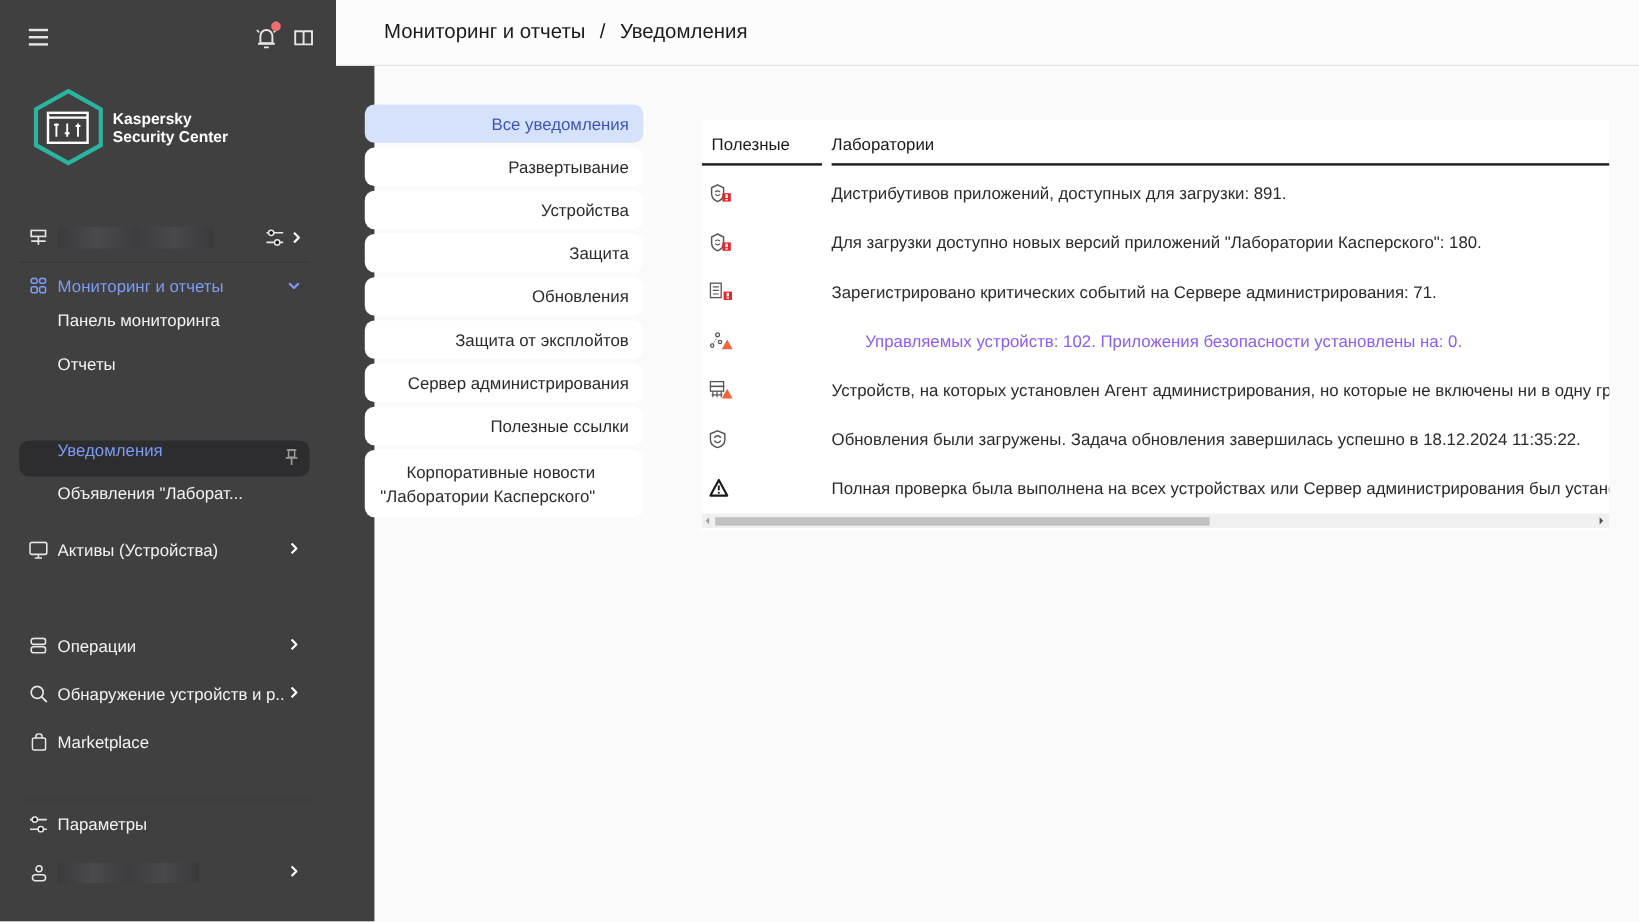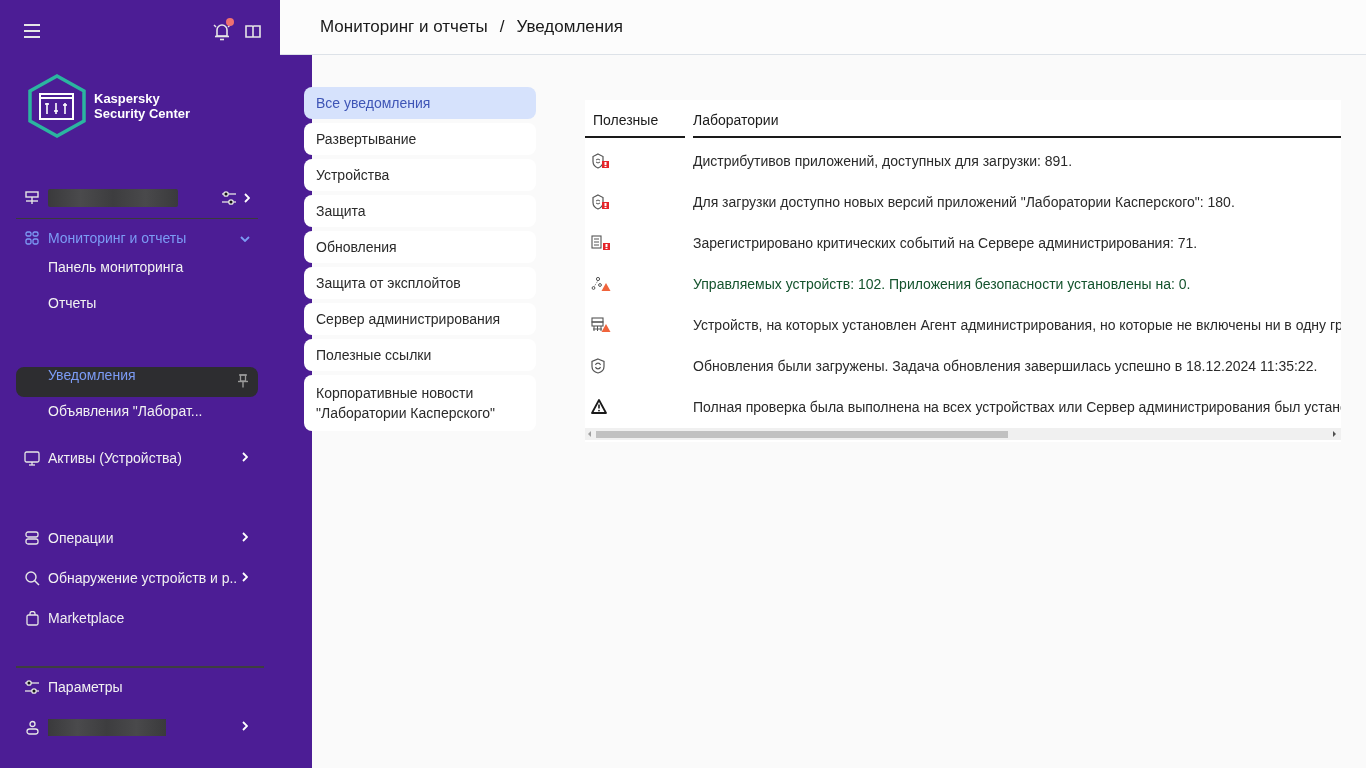--- a/index.html
+++ b/index.html
@@ -1,20 +1,20 @@
 <!DOCTYPE html>
 <html><head>
 <meta charset="utf-8">
 <style>
   * { box-sizing: border-box; margin: 0; padding: 0; }
   html, body { width: 1366px; height: 768px; overflow: hidden; }
   body { font-family: "Liberation Sans", sans-serif; background: #fafafa; position: relative; }
 
   
-  .sidebar { position: absolute; left: 0; top: 0; width: 312px; height: 768px; background: #4c1d95; color: #f2f2f2; padding-left: 28px; }
+  .sidebar { position: absolute; left: 0; top: 0; width: 312px; height: 768px; background: #404040; color: #f2f2f2; padding-left: 28px; }
   .top-icons { position: absolute; top: 20px; left: 0; width: 280px; height: 24px; }
   .menu-btn { position: absolute; left: 24px; top: 4px; width: 16px; height: 14px; cursor: pointer; }
   .menu-btn span { display: block; height: 2px; background: #e6e6e6; margin-bottom: 4px; }
   .bell-btn { position: absolute; left: 212px; top: 0; width: 20px; height: 22px; cursor: pointer; }
   .bell-dot { position: absolute; left: 226px; top: -2px; width: 8px; height: 8px; border-radius: 50%; background: #f07070; }
   .book-btn { position: absolute; left: 244px; top: 2px; width: 18px; height: 18px; cursor: pointer; }
 
   .logo { position: absolute; left: 26px; top: 73px; width: 220px; height: 66px; }
   .logo-text { position: absolute; left: 68px; top: 18px; font-weight: bold; font-size: 13px; line-height: 15px; color: #fff; }
 
@@ -31,33 +31,33 @@
   .sub-item.selected { background: #2d2d30; color: #7c9cf5; }
   .sub-item .pin { position: absolute; right: 10px; top: 7px; width: 10px; height: 14px; }
 
   
   .header { position: absolute; left: 280px; top: 0; width: 1086px; height: 55px; background: #fcfcfc; border-bottom: 1px solid #dde2e8; }
   .breadcrumb { position: absolute; left: 40px; top: 17px; font-size: 17px; color: #1a1a1a; display: flex; }
   .breadcrumb .sep { margin: 0 12px; }
 
   
   .cat-list { position: absolute; left: 304px; top: 87px; width: 232px; }
-  .cat { width: 232px; min-height: 32px; margin-bottom: 4px; padding: 8px 12px; font-size: 14px; line-height: 20px; color: #2a2a2a; background: #fff; border-radius: 8px; cursor: pointer; }
+  .cat { width: 232px; min-height: 32px; margin-bottom: 4px; padding: 8px 12px; font-size: 14px; line-height: 20px; color: #2a2a2a; background: #fff; border-radius: 8px; cursor: pointer; text-align: right; }
   .cat.single { height: 32px; padding-top: 6px; }
   .cat.active { background: #d6e2fc; color: #3e55b6; }
 
   
   .table-wrap { position: absolute; left: 585px; top: 100px; width: 756px; height: 342px; background: #fff; overflow: hidden; }
   .thead { position: relative; height: 39px; }
   .th { position: absolute; top: 12px; font-size: 14px; color: #1a1a1a; }
   .th-line { position: absolute; top: 36px; height: 2px; background: #1a1a1a; }
   .row { position: absolute; left: 0; height: 41px; width: 900px; }
   .row .sev { position: absolute; left: 6px; top: 13px; width: 20px; height: 16px; }
   .row .msg { position: absolute; left: 108px; top: 13px; font-size: 14px; color: #2a2a2a; white-space: nowrap; }
-  .row .msg.link { color: #14532d; cursor: pointer; }
+  .row .msg.link { color: #8b5cf6; cursor: pointer; margin-left: 28px; }
 
   .hscroll { position: absolute; left: 585px; top: 428px; width: 756px; height: 12px; background: #f0f0f0; }
   .hscroll .thumb { position: absolute; left: 11px; top: 3px; width: 412px; height: 7px; background: #c1c1c1; }
   .hscroll .arr-l { position: absolute; left: 3px; top: 3px; width: 0; height: 0; border-top: 3px solid transparent; border-bottom: 3px solid transparent; border-right: 3px solid #a0a0a0; }
   .hscroll .arr-r { position: absolute; right: 5px; top: 3px; width: 0; height: 0; border-top: 3px solid transparent; border-bottom: 3px solid transparent; border-left: 3px solid #505050; }
 </style>
 </head>
 <body>
 
 <aside class="sidebar">

